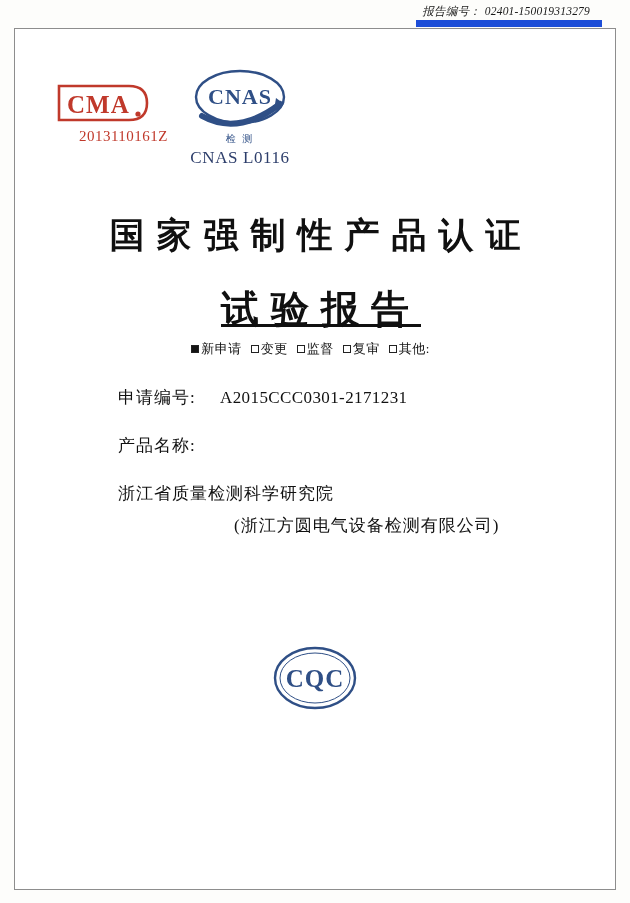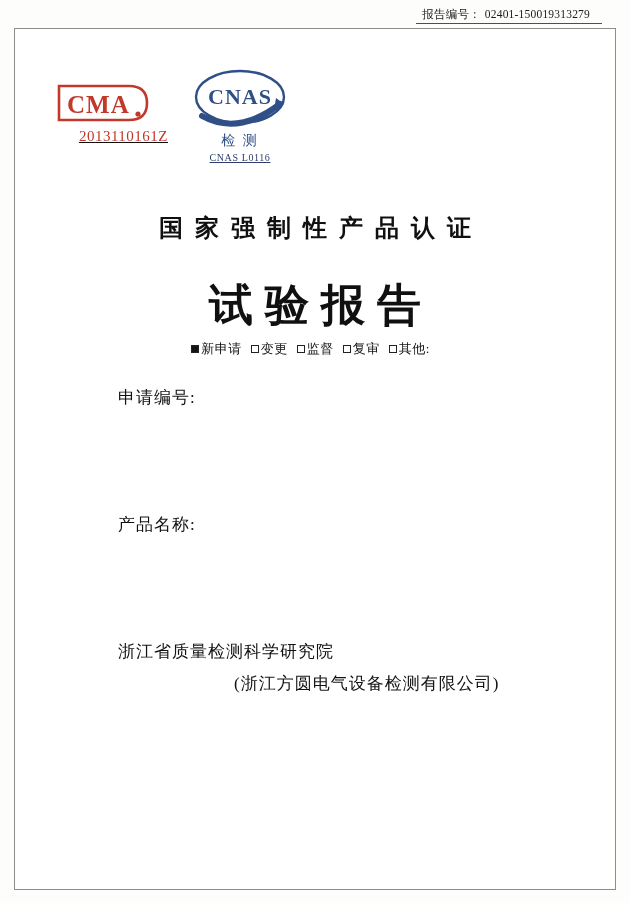--- a/index.html
+++ b/index.html
@@ -27,28 +27,29 @@
     position: absolute;
     top: 4px;
     left: 0;
     width: 630px;
     height: 22px;
     display: flex;
     justify-content: flex-end;
     align-items: center;
   }
   .report-no-box {
-    border-bottom: 1px solid #1d4ed8;
+    border-bottom: 7px solid #1d4ed8;
     padding: 1px 12px 1px 6px;
     margin-right: 28px;
     font-size: 11.5px;
     letter-spacing: 0.2px;
     color: #1a1a1a;
     white-space: nowrap;
     font-family: "Liberation Serif", serif;
+    font-style: italic;
   }
   .report-no-box .label { margin-right: 4px; }
 
   
   .frame {
     position: absolute;
     top: 28px;
     left: 14px;
     width: 602px;
     height: 862px;
@@ -64,21 +65,20 @@
     left: 0;
     width: 630px;
     height: 110px;
   }
   .cma-block {
     position: absolute;
     left: 38px;
     top: 30px;
     width: 130px;
     text-align: center;
-    text-decoration: underline;
   }
   .cma-logo {
     width: 96px;
     height: 40px;
     margin: 0 auto;
     position: relative;
   }
   .cma-logo svg { display: block; }
   .cma-code {
     margin-top: 6px;
@@ -91,53 +91,53 @@
 
   .cnas-block {
     position: absolute;
     left: 175px;
     top: 12px;
     width: 130px;
     text-align: center;
   }
   .cnas-logo { width: 112px; height: 74px; margin: 0 auto; }
   .cnas-sub {
-    font-size: 14px;
+    font-size: 10px;
     color: #2f4f86;
     letter-spacing: 2px;
     margin-top: -6px;
   }
   .cnas-code {
-    font-size: 10px;
+    font-size: 17px;
     color: #2d3e6b;
     letter-spacing: 0.6px;
     margin-top: 2px;
-    text-decoration: underline;
   }
 
   
   .title-1, .title-2 {
     position: absolute;
     width: 630px;
     text-align: center;
     font-family: "Liberation Serif", "DejaVu Serif", serif;
     font-weight: bold;
     color: #101010;
   }
   .title-1 {
     top: 212px;
-    font-size: 24px;
+    font-size: 35px;
     letter-spacing: 12px;
     text-indent: 12px;
   }
   .title-2 {
-    top: 276px;
-    font-size: 44px;
+    top: 284px;
+    font-size: 38px;
     letter-spacing: 12px;
     text-indent: 12px;
+    text-decoration: underline;
   }
 
   
   .checks {
     position: absolute;
     top: 340px;
     left: 0;
     width: 630px;
     text-align: center;
     font-size: 13px;
@@ -166,21 +166,20 @@
     top: 386px;
     left: 118px;
     width: 470px;
     font-size: 17px;
     color: #111;
   }
   .field-row {
     display: flex;
     align-items: baseline;
     margin-bottom: 25px;
-    flex-direction: column;
   }
   .field-label {
     width: 102px;
     flex: 0 0 102px;
     letter-spacing: 1px;
     white-space: nowrap;
   }
   .field-label.spaced {
     letter-spacing: 1px;
   }
@@ -254,28 +253,36 @@
   <div class="title-2">试验报告</div>
 
   <div class="checks">
     <span class="check-item"><span class="box filled"></span><span>新申请</span></span><span class="check-item"><span class="box"></span><span>变更</span></span><span class="check-item"><span class="box"></span><span>监督</span></span><span class="check-item"><span class="box"></span><span>复审</span></span><span class="check-item"><span class="box"></span><span>其他:</span></span>
   </div>
 
   <div class="fields">
 
     <div class="field-row">
       <div class="field-label">申请编号:</div>
+      <div class="field-value">A2015CCC0301-2171231</div>
     </div>
 
     <div class="field-row">
       <div class="field-label">产品名称:</div>
     </div>
 
 
     <div class="field-row">
       <div class="field-value cn">浙江省质量检测科学研究院</div>
     </div>
     <div class="field-sub">(浙江方圆电气设备检测有限公司)</div>
 
   </div>
 
+  <div class="cqc">
+    <svg width="96" height="76" viewBox="0 0 96 76">
+      <ellipse cx="48" cy="38" rx="40" ry="30" fill="none" stroke="#2f4f86" stroke-width="2.4"></ellipse>
+      <ellipse cx="48" cy="38" rx="35" ry="25" fill="none" stroke="#2f4f86" stroke-width="1"></ellipse>
+      <text x="48" y="47" text-anchor="middle" font-family="Liberation Serif, serif" font-size="25" font-weight="bold" fill="#2f4f86" letter-spacing="1">CQC</text>
+    </svg>
+  </div>
 
 </div>
 
 </body></html>

